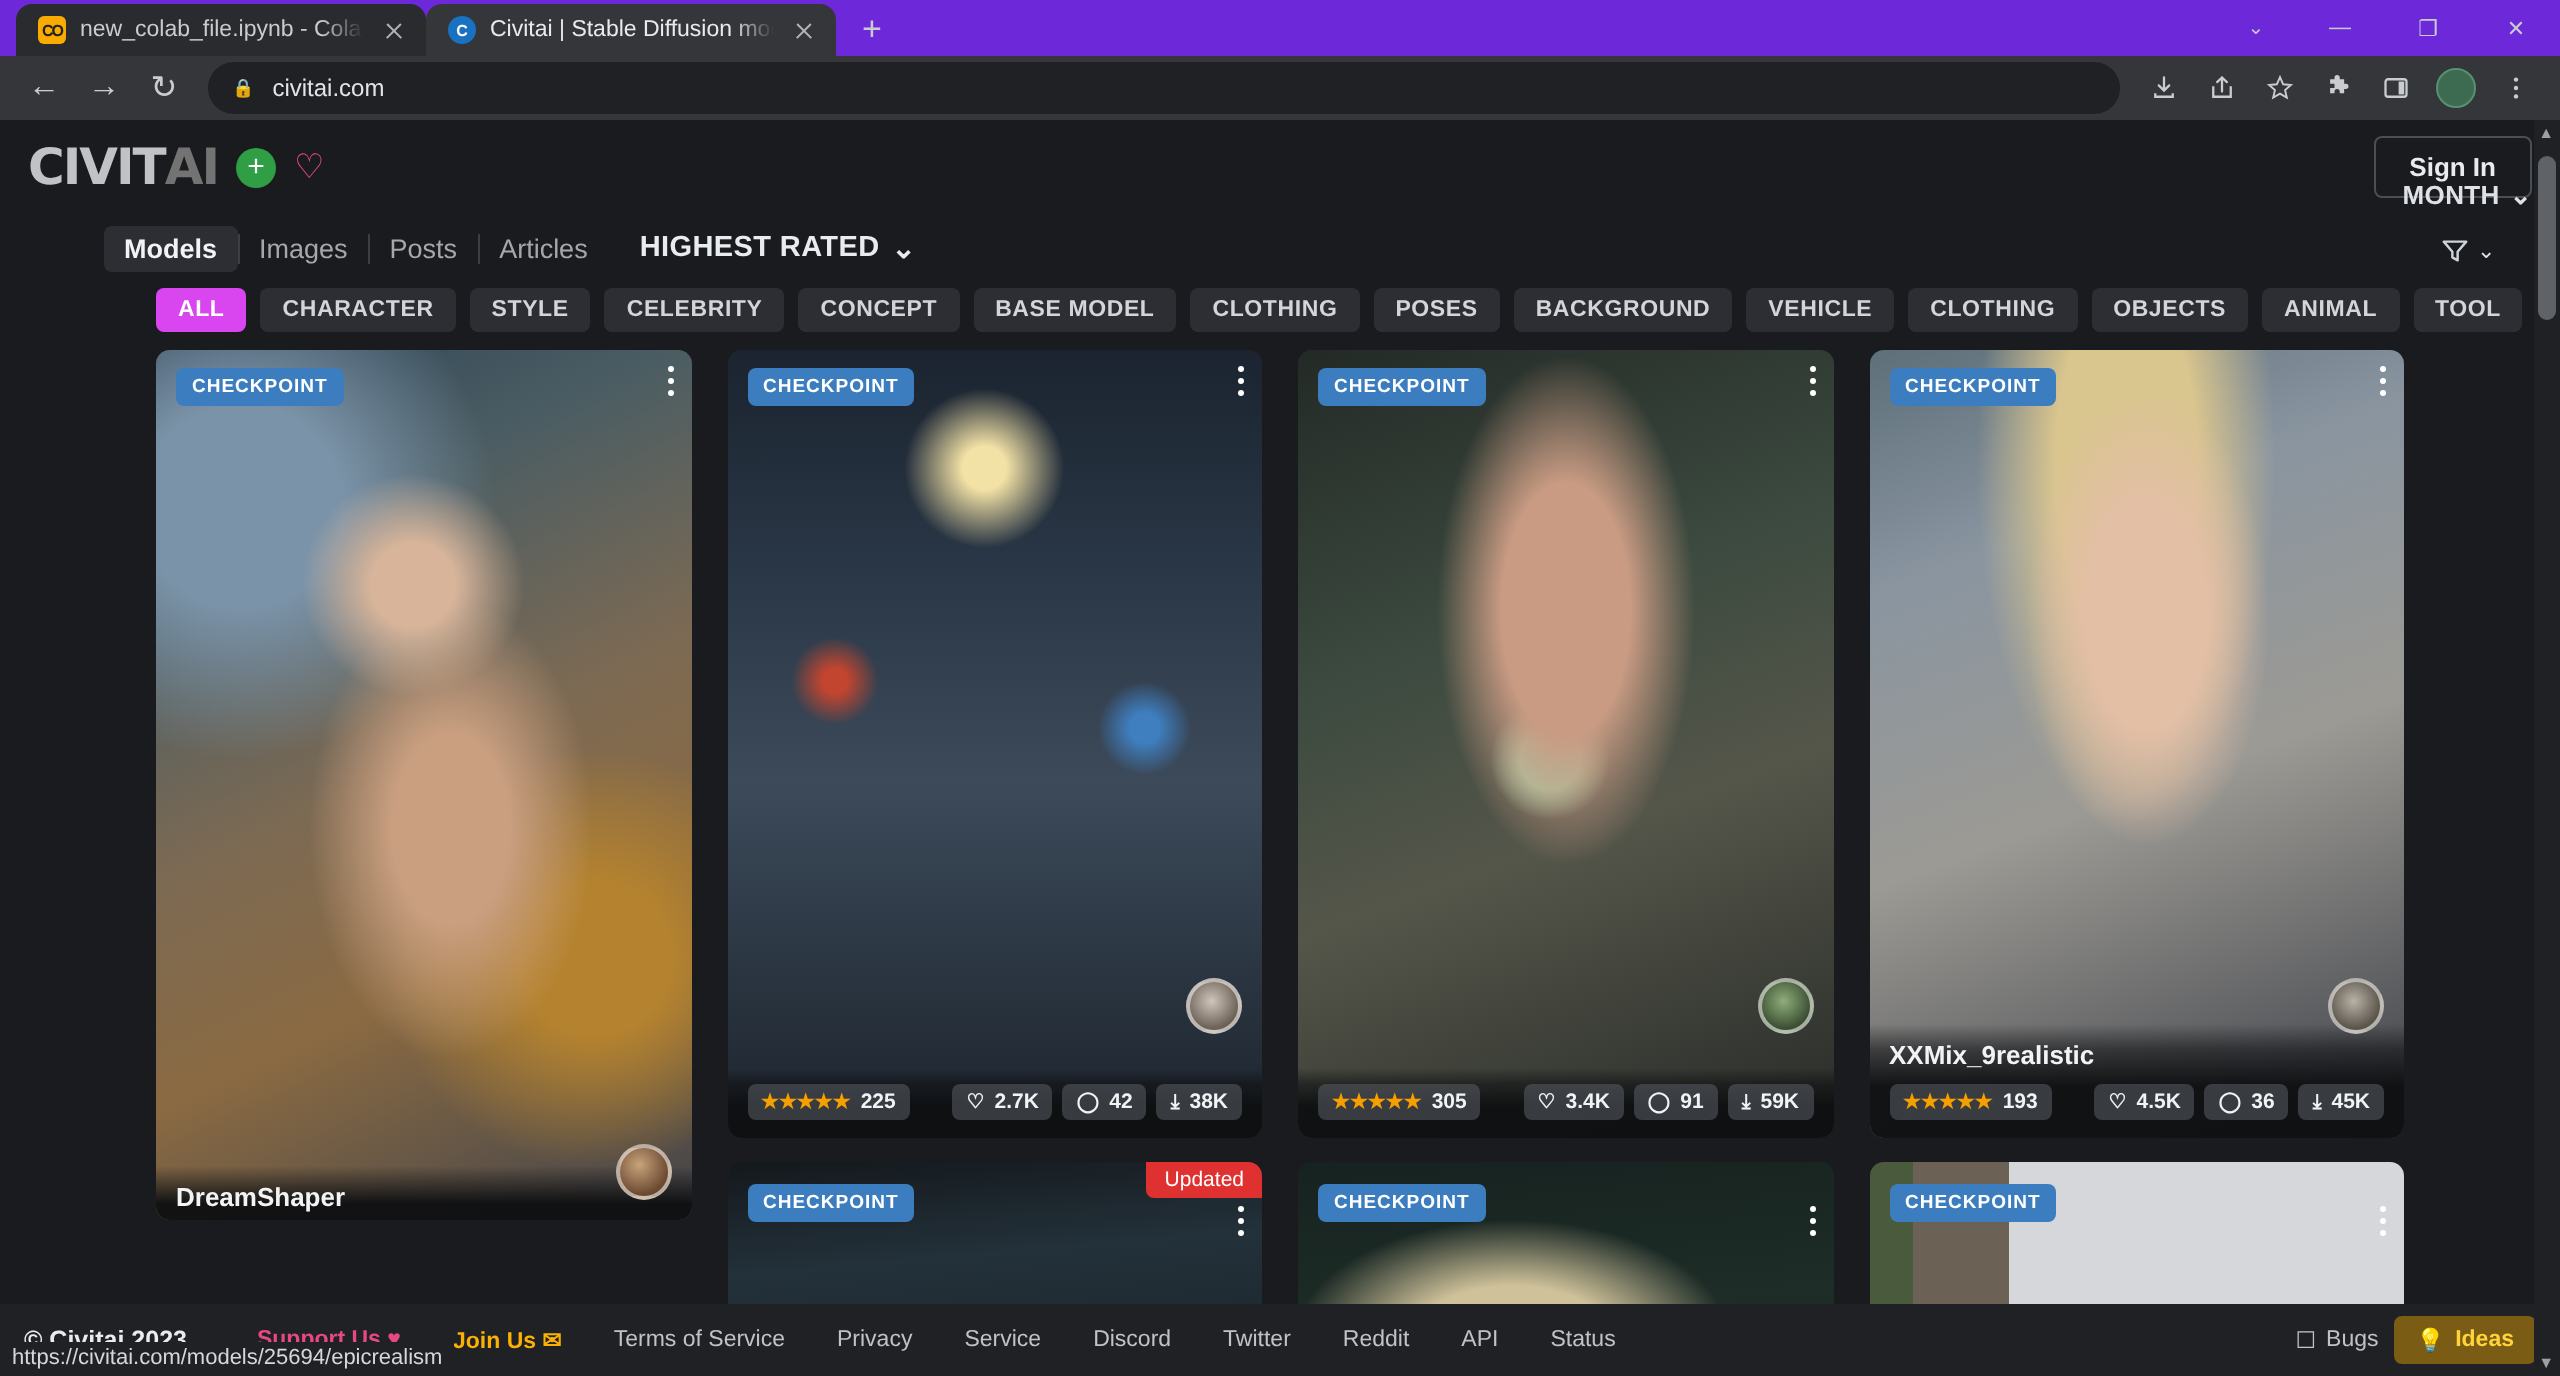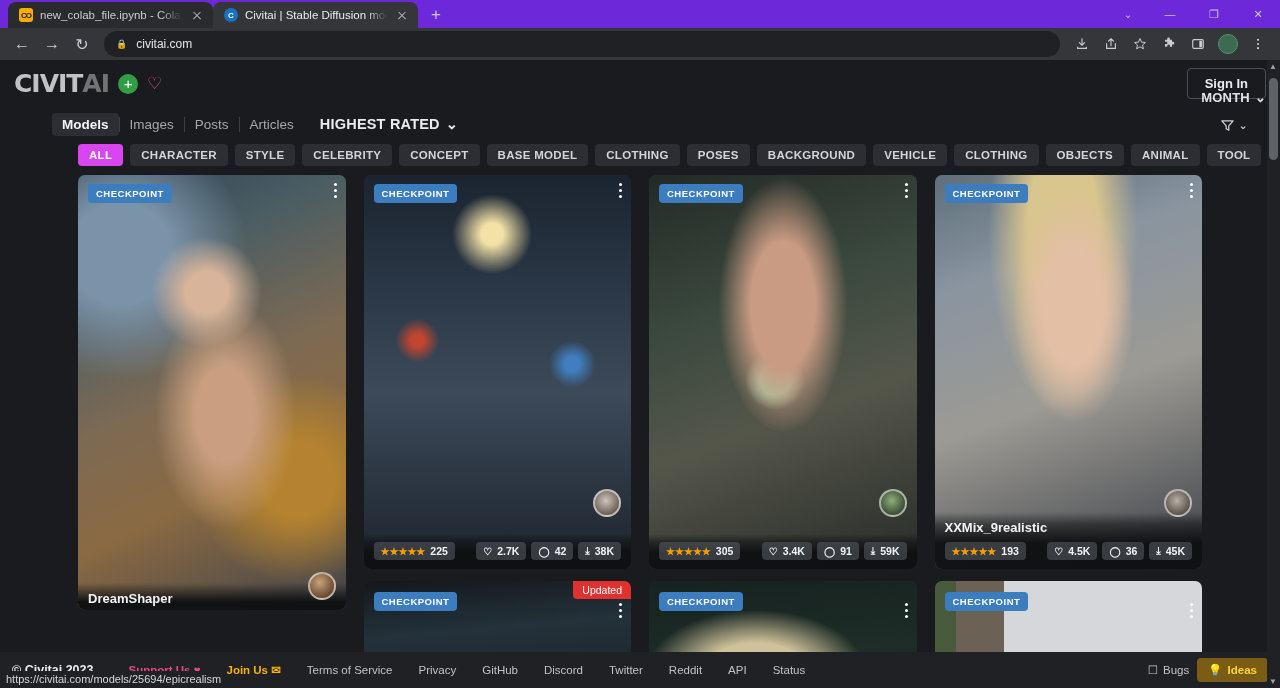--- a/index.html
+++ b/index.html
@@ -553,21 +553,21 @@
 
       </div>
     </div>
 
     <div class="footer">
       <span class="copy">© Civitai 2023</span>
       <span class="flink support">Support Us ♥</span>
       <span class="flink join">Join Us ✉</span>
       <span class="flink">Terms of Service</span>
       <span class="flink">Privacy</span>
-      <span class="flink">GitHub</span>
+      <span class="flink">Service</span>
       <span class="flink">Discord</span>
       <span class="flink">Twitter</span>
       <span class="flink">Reddit</span>
       <span class="flink">API</span>
       <span class="flink">Status</span>
       <div class="footer-right">
         <div class="bugs">
           <span>☐</span>
           <span>Bugs</span>
         </div>

